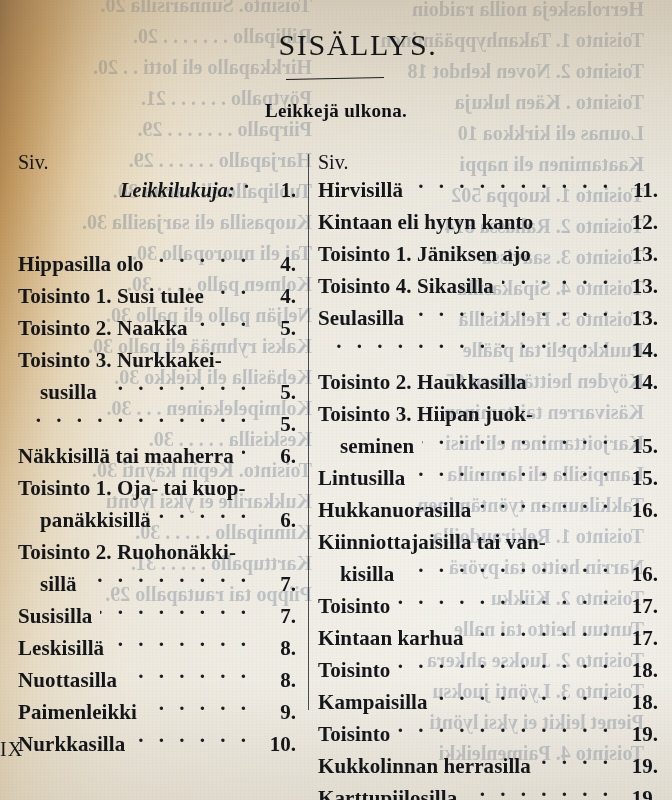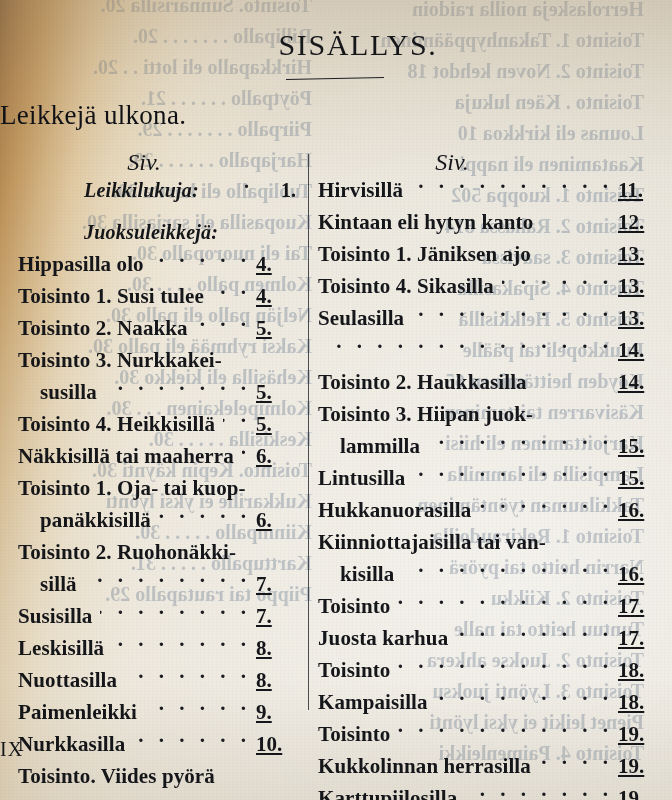--- a/index.html
+++ b/index.html
@@ -102,22 +102,23 @@
     left: 286px;
     width: 98px;
     height: 0;
     border-top: 1.6px solid #1b1c20;
     transform: rotate(-1.1deg);
   }
   #subtitle {
     position: absolute;
     top: 100px;
     left: 0; right: 0;
-    font-size: 27px;
-    font-weight: 400;
+    text-align: center;
+    font-size: 19px;
+    font-weight: 700;
     letter-spacing: 0.3px;
     color: #101116;
   }
 
   
   #divider {
     position: absolute;
     left: 308px;
     top: 154px;
     width: 0;
@@ -128,26 +129,25 @@
 
   
   .col {
     position: absolute;
     top: 150px;
   }
   #col-left  { left: 18px;  width: 278px; }
   #col-right { left: 318px; width: 340px; }
 
   .siv {
-    text-align: center;
-    font-size: 24px;
+    text-align: left;
+    font-size: 20px;
     font-weight: 400;
     height: 24px;
     line-height: 24px;
-    font-style: italic;
   }
   #col-left .siv  { padding-right: 26px; }
   #col-right .siv { padding-right: 72px; }
 
   .entry {
     display: flex;
     align-items: baseline;
     height: 32px;
     font-size: 21px;
     line-height: 32px;
@@ -170,41 +170,41 @@
     position: absolute;
     right: 0;
     bottom: 0;
     letter-spacing: 5px;
     font-weight: 700;
     color: #1b1c21;
   }
   .entry .pg {
     font-weight: 700;
     width: 40px;
-    text-align: left;
+    text-align: right;
     flex: 0 0 auto;
-    text-decoration: underline;
   }
   .entry.nopage .pg { visibility: hidden; }
   .entry.nodots .leader::before { content: ""; }
 
   
   .section-head {
     display: flex;
     align-items: baseline;
     height: 32px;
     font-size: 20px;
     line-height: 32px;
     white-space: nowrap;
     padding-left: 66px;
   }
   .section-head .lbl {
     font-style: italic;
     font-weight: 700;
     letter-spacing: 0.2px;
+    margin-left: 36px;
   }
   .section-head .leader {
     flex: 1 1 auto;
     overflow: hidden;
     height: 1em;
     margin: 0 5px 0 8px;
     position: relative;
   }
   .section-head.onedot .leader::before {
     content: ".";
@@ -315,21 +315,20 @@
   <div class="col" id="col-left">
     <div class="siv">Siv.</div>
     <div id="left-entries">
         <div class="section-head onedot">
           <span class="lbl">Leikkilukuja:</span>
           <span class="leader"></span>
           <span class="pg">1.</span>
         </div>
         <div class="gap"></div>
         <div class="section-head nopage">
-          <span class="lbl">Juoksuleikkejä:</span>
           <span class="leader"></span>
           <span class="pg"></span>
         </div>
         <div class="entry">
           <span class="lbl">Hippasilla olo</span>
           <span class="leader"></span>
           <span class="pg">4.</span>
         </div>
         <div class="entry">
           <span class="lbl">Toisinto 1.  Susi tulee</span>
@@ -345,21 +344,20 @@
           <span class="lbl">Toisinto 3.  Nurkkakei-</span>
           <span class="leader"></span>
           <span class="pg"></span>
         </div>
         <div class="entry cont">
           <span class="lbl">susilla</span>
           <span class="leader"></span>
           <span class="pg">5.</span>
         </div>
         <div class="entry">
-          <span class="lbl">Toisinto 4.  Heikkisillä</span>
           <span class="leader"></span>
           <span class="pg">5.</span>
         </div>
         <div class="entry">
           <span class="lbl">Näkkisillä tai maaherra</span>
           <span class="leader"></span>
           <span class="pg">6.</span>
         </div>
         <div class="entry nodots nopage">
           <span class="lbl">Toisinto 1.  Oja- tai kuop-</span>
@@ -400,21 +398,20 @@
           <span class="lbl">Paimenleikki</span>
           <span class="leader"></span>
           <span class="pg">9.</span>
         </div>
         <div class="entry">
           <span class="lbl">Nurkkasilla</span>
           <span class="leader"></span>
           <span class="pg">10.</span>
         </div>
         <div class="entry nodots nopage">
-          <span class="lbl">Toisinto.   Viides   pyörä</span>
           <span class="leader"></span>
           <span class="pg"></span>
         </div>
         <div class="entry cont">
           <span class="lbl">rattaissa</span>
           <span class="leader"></span>
           <span class="pg">11.</span>
         </div>
       </div>
   </div>
@@ -455,21 +452,21 @@
           <span class="lbl">Toisinto 2.  Haukkasilla</span>
           <span class="leader"></span>
           <span class="pg">14.</span>
         </div>
         <div class="entry nodots nopage">
           <span class="lbl">Toisinto 3. Hiipan juok-</span>
           <span class="leader"></span>
           <span class="pg"></span>
         </div>
         <div class="entry cont">
-          <span class="lbl">lammilla</span>
+          <span class="lbl">seminen</span>
           <span class="leader"></span>
           <span class="pg">15.</span>
         </div>
         <div class="entry">
           <span class="lbl">Lintusilla</span>
           <span class="leader"></span>
           <span class="pg">15.</span>
         </div>
         <div class="entry">
           <span class="lbl">Hukkanuorasilla</span>
@@ -485,21 +482,21 @@
           <span class="lbl">kisilla</span>
           <span class="leader"></span>
           <span class="pg">16.</span>
         </div>
         <div class="entry">
           <span class="lbl">Toisinto</span>
           <span class="leader"></span>
           <span class="pg">17.</span>
         </div>
         <div class="entry">
-          <span class="lbl">Juosta karhua</span>
+          <span class="lbl">Kintaan karhua</span>
           <span class="leader"></span>
           <span class="pg">17.</span>
         </div>
         <div class="entry">
           <span class="lbl">Toisinto</span>
           <span class="leader"></span>
           <span class="pg">18.</span>
         </div>
         <div class="entry">
           <span class="lbl">Kampaisilla</span>

